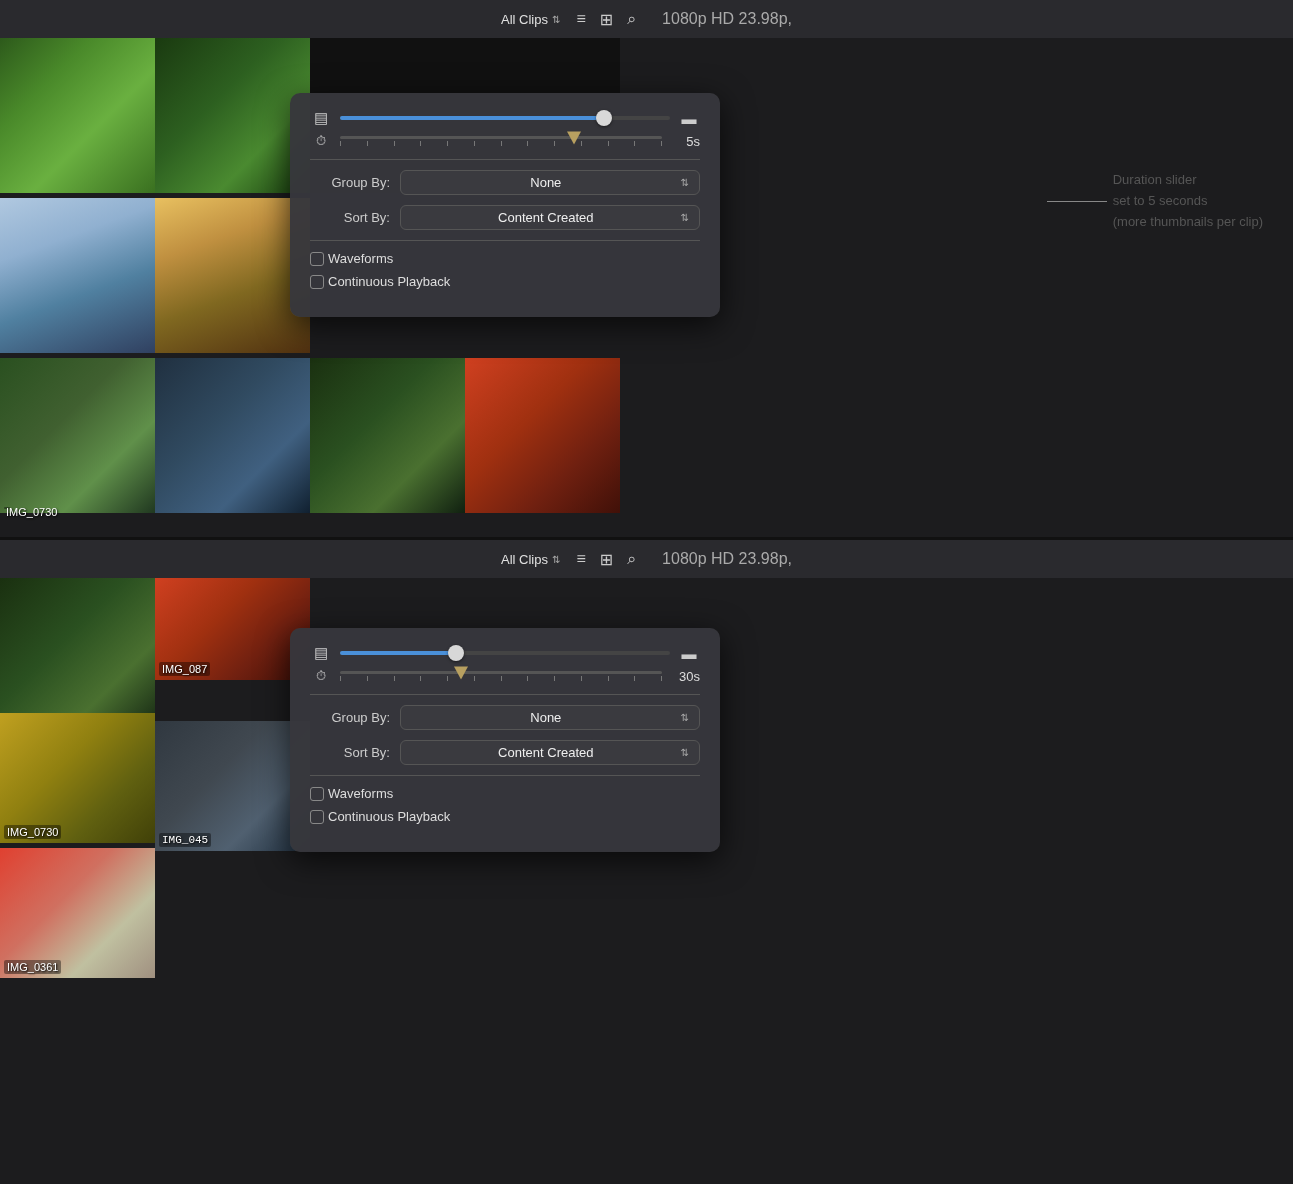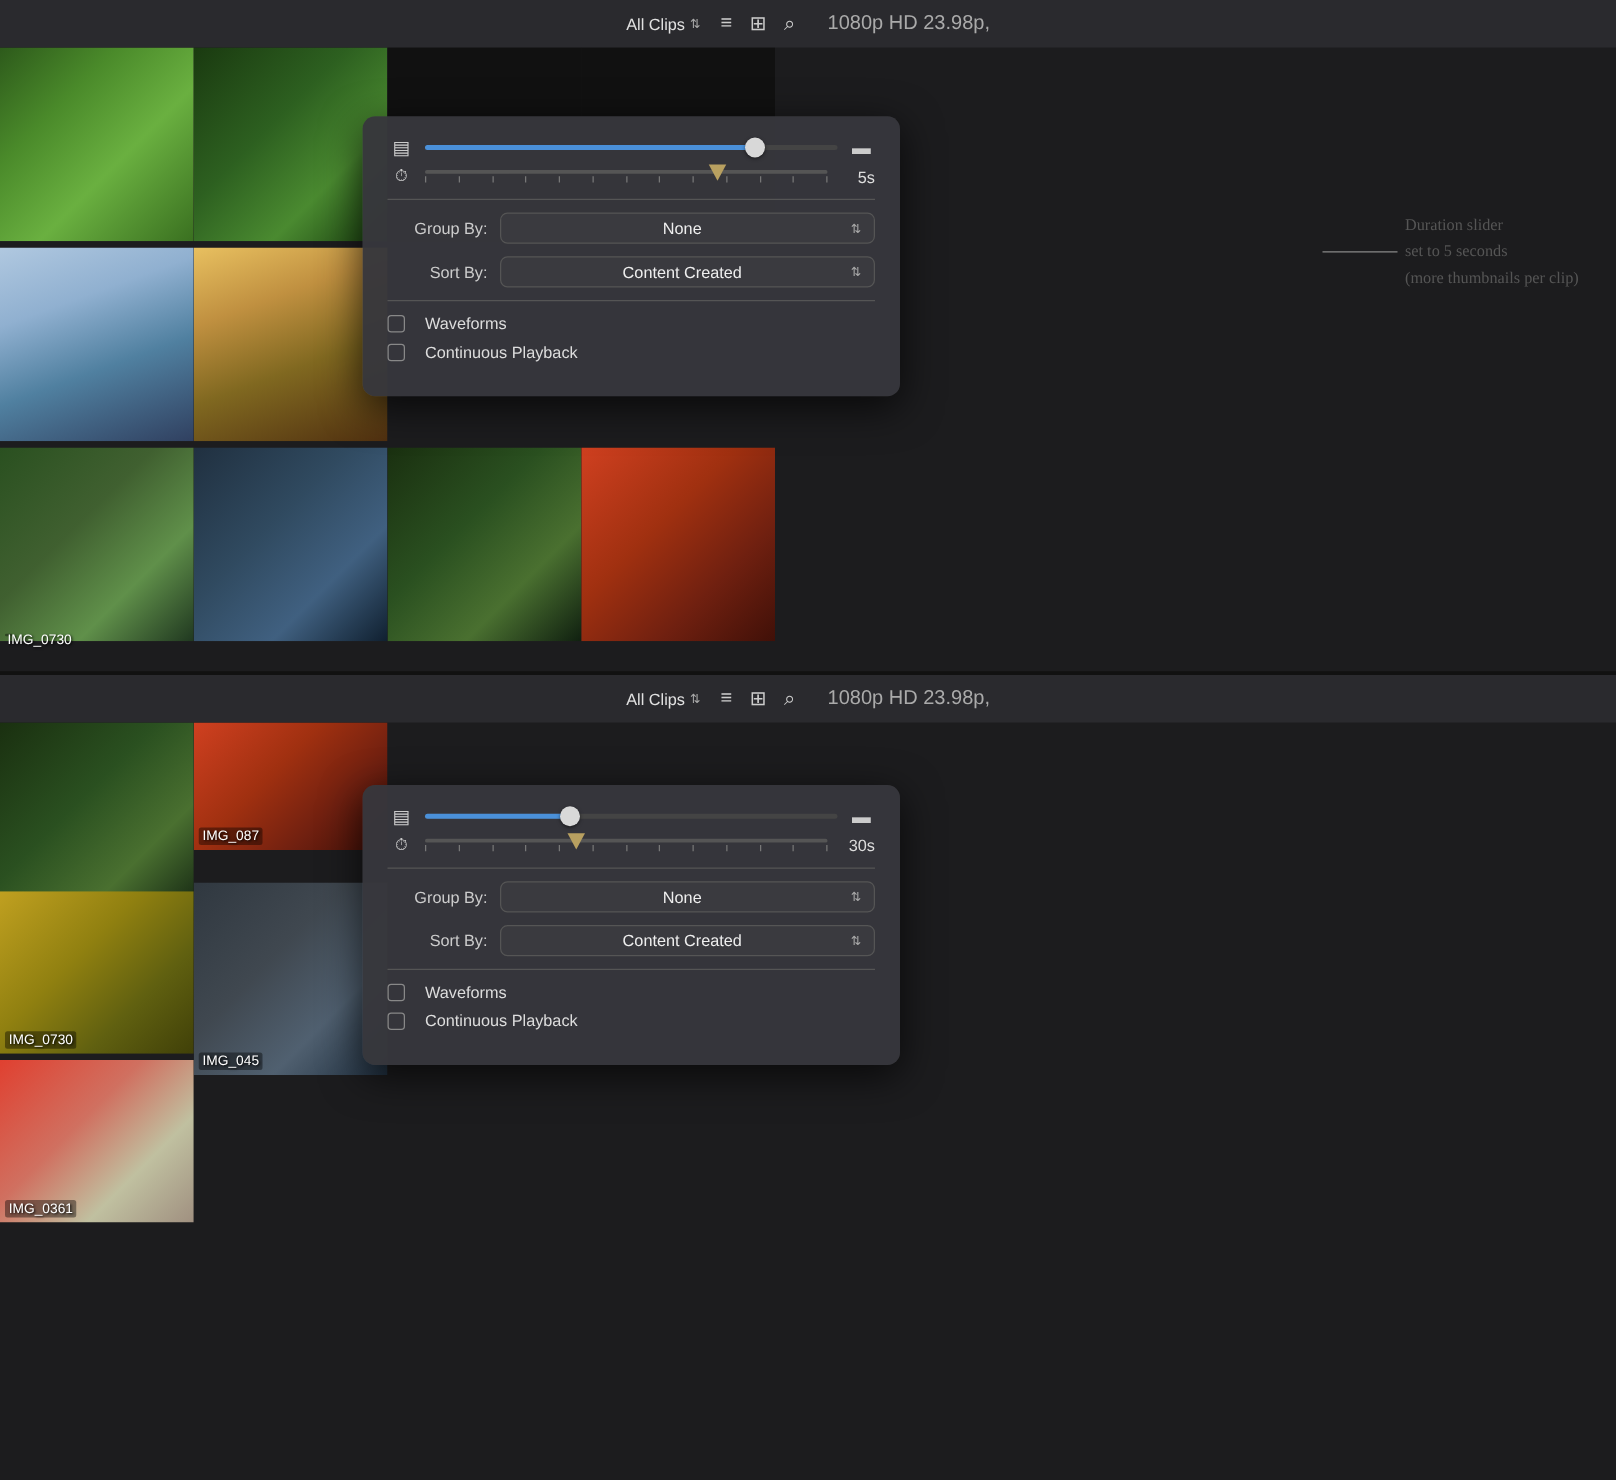--- a/index.html
+++ b/index.html
@@ -246,21 +246,21 @@
 
     .form-select .chevron {
       font-size: 10px;
       color: #aaa;
     }
 
     
     .check-row {
       display: flex;
       align-items: center;
-      gap: 16px;
+      gap: 4px;
       margin-bottom: 8px;
     }
 
     .check-box {
       width: 14px;
       height: 14px;
       border: 1.5px solid #888;
       border-radius: 3px;
       background: transparent;
       cursor: pointer;
@@ -410,21 +410,21 @@
 
       <div class="check-row">
         <div class="check-box"></div>
         <span class="check-label">Continuous Playback</span>
       </div>
     </div>
   </div>
 
   <div style="position:absolute; top:170px; right:30px; display:flex; align-items:center; gap:6px;">
     <div style="width:60px; height:1px; background:#888;"></div>
-    <div style="font-size:13px; color:#555; line-height:1.6;font-family:Liberation Serif, serif;">
+    <div style="font-size:13px; color:#555; line-height:1.6;">
       <div>Duration slider</div>
       <div>set to 5 seconds</div>
       <div>(more thumbnails per clip)</div>
     </div>
   </div>
 
 </div>
 
 <div class="panel panel-bottom">
 
@@ -451,21 +451,21 @@
     </div>
     <div class="clip-item" style="width:155px;height:102px; position:absolute; top:0; left:155px;">
       <div class="thumb thumb-8"></div>
       <div class="clip-label">IMG_087</div>
     </div>
 
     <div class="clip-item" style="width:155px;height:130px; position:absolute; top:135px; left:0;">
       <div class="thumb thumb-9"></div>
       <div class="clip-label">IMG_0730</div>
     </div>
-    <div class="clip-item" style="width:155px;height:154px; position:absolute; top:128px; left:155px;">
+    <div class="clip-item" style="width:155px;height:130px; position:absolute; top:143px; left:155px;font-family:Liberation Mono, monospace;">
       <div class="thumb thumb-10"></div>
       <div class="clip-label">IMG_045</div>
     </div>
 
     <div class="clip-item" style="width:155px;height:130px; position:absolute; top:270px; left:0;">
       <div class="thumb thumb-11"></div>
       <div class="clip-label">IMG_0361</div>
     </div>
 
     <div class="popup" style="top:50px; left:290px; width:430px;">

